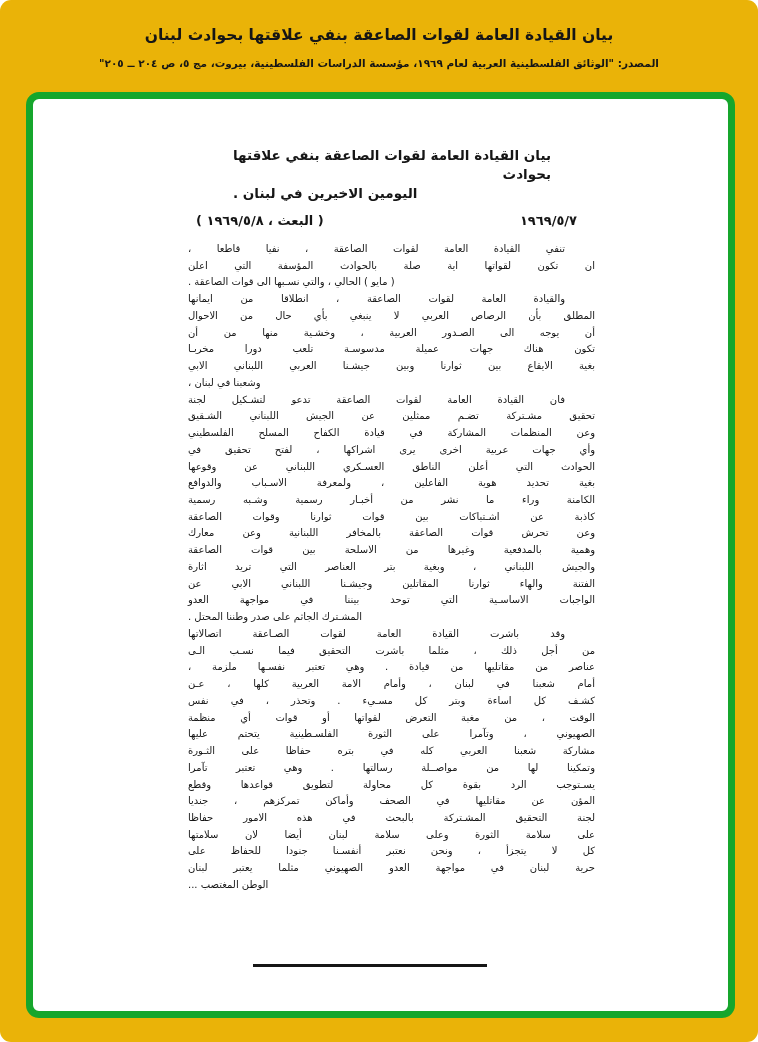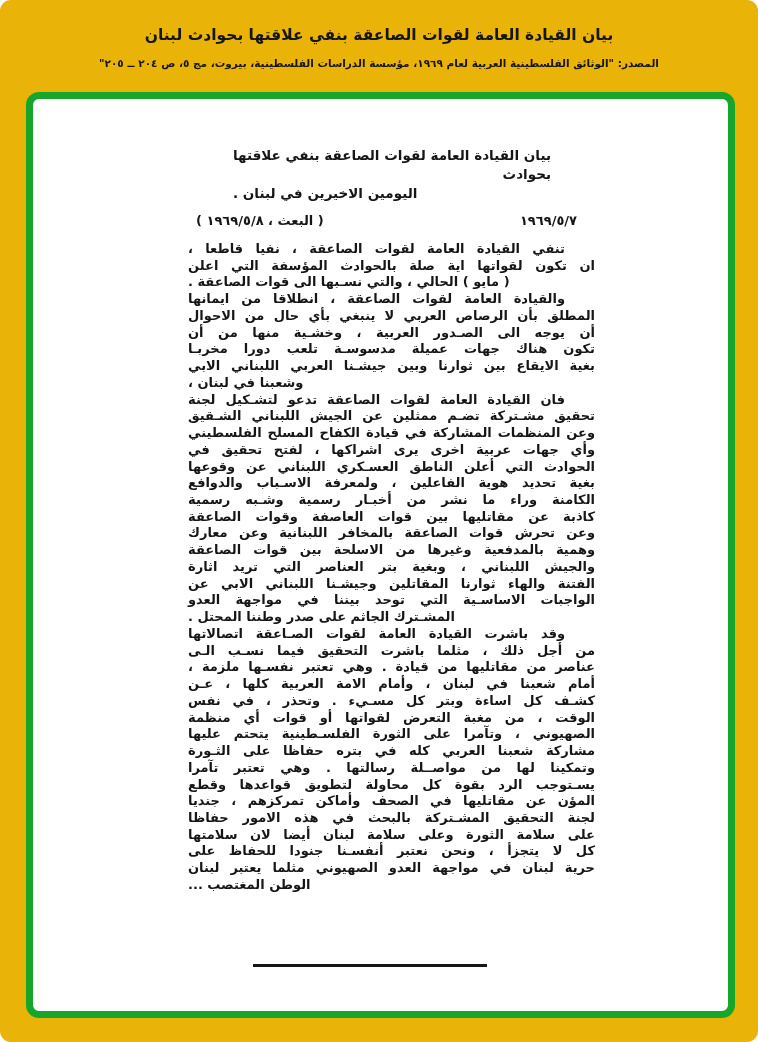--- a/index.html
+++ b/index.html
@@ -48,21 +48,21 @@
   }
   .hline.last{text-align-last:left;}
   .date-row{
     margin-top:9px;
     display:flex;justify-content:space-between;align-items:baseline;
     font-size:13px;font-weight:700;line-height:17px;
     padding-right:18px;padding-left:8px;
   }
   .doc-body{
     margin-top:12px;
-    font-size:13px;font-weight:700;
+    font-size:10px;font-weight:400;
   }
   .bline{
     line-height:16.74px;
     text-align:justify;text-align-last:justify;text-justify:inter-word;
   }
   .bline.first{padding-right:30px;}
   .bline.last{text-align-last:left;}
   .doc-rule{
     position:absolute;left:253px;top:964px;
     width:234px;height:2.5px;background:var(--ink);
@@ -101,21 +101,21 @@
         <div class="bline">تكون هناك جهات عميلة مدسوسـة تلعب دورا مخربـا</div>
         <div class="bline">بغية الايقاع بين ثوارنا وبين جيشـنا العربي اللبناني الابي</div>
         <div class="bline last">وشعبنا في لبنان ،</div>
         <div class="bline first">فان القيادة العامة لقوات الصاعقة تدعو لتشـكيل لجنة</div>
         <div class="bline">تحقيق مشـتركة تضـم ممثلين عن الجيش اللبناني الشـقيق</div>
         <div class="bline">وعن المنظمات المشاركة في قيادة الكفاح المسلح الفلسطيني</div>
         <div class="bline">وأي جهات عربية اخرى يرى اشراكها ، لفتح تحقيق في</div>
         <div class="bline">الحوادث التي أعلن الناطق العسـكري اللبناني عن وقوعها</div>
         <div class="bline">بغية تحديد هوية الفاعلين ، ولمعرفة الاسـباب والدوافع</div>
         <div class="bline">الكامنة وراء ما نشر من أخبـار رسمية وشـبه رسمية</div>
-        <div class="bline">كاذبة عن مقاتليها بين قوات العاصفة وقوات الصاعقة</div>
+        <div class="bline">كاذبة عن اشـتباكات بين قوات ثوارنا وقوات الصاعقة</div>
         <div class="bline">وعن تحرش قوات الصاعقة بالمخافر اللبنانية وعن معارك</div>
         <div class="bline">وهمية بالمدفعية وغيرها من الاسلحة بين قوات الصاعقة</div>
         <div class="bline">والجيش اللبناني ، وبغية بتر العناصر التي تريد اثارة</div>
         <div class="bline">الفتنة والهاء ثوارنا المقاتلين وجيشـنا اللبناني الابي عن</div>
         <div class="bline">الواجبات الاساسـية التي توحد بيننا في مواجهة العدو</div>
         <div class="bline last">المشـترك الجاثم على صدر وطننا المحتل .</div>
         <div class="bline first">وقد باشرت القيادة العامة لقوات الصـاعقة اتصالاتها</div>
         <div class="bline">من أجل ذلك ، مثلما باشرت التحقيق فيما نسـب الـى</div>
         <div class="bline">عناصر من مقاتليها من قيادة . وهي تعتبر نفسـها ملزمة ،</div>
         <div class="bline">أمام شعبنا في لبنان ، وأمام الامة العربية كلها ، عـن</div>

